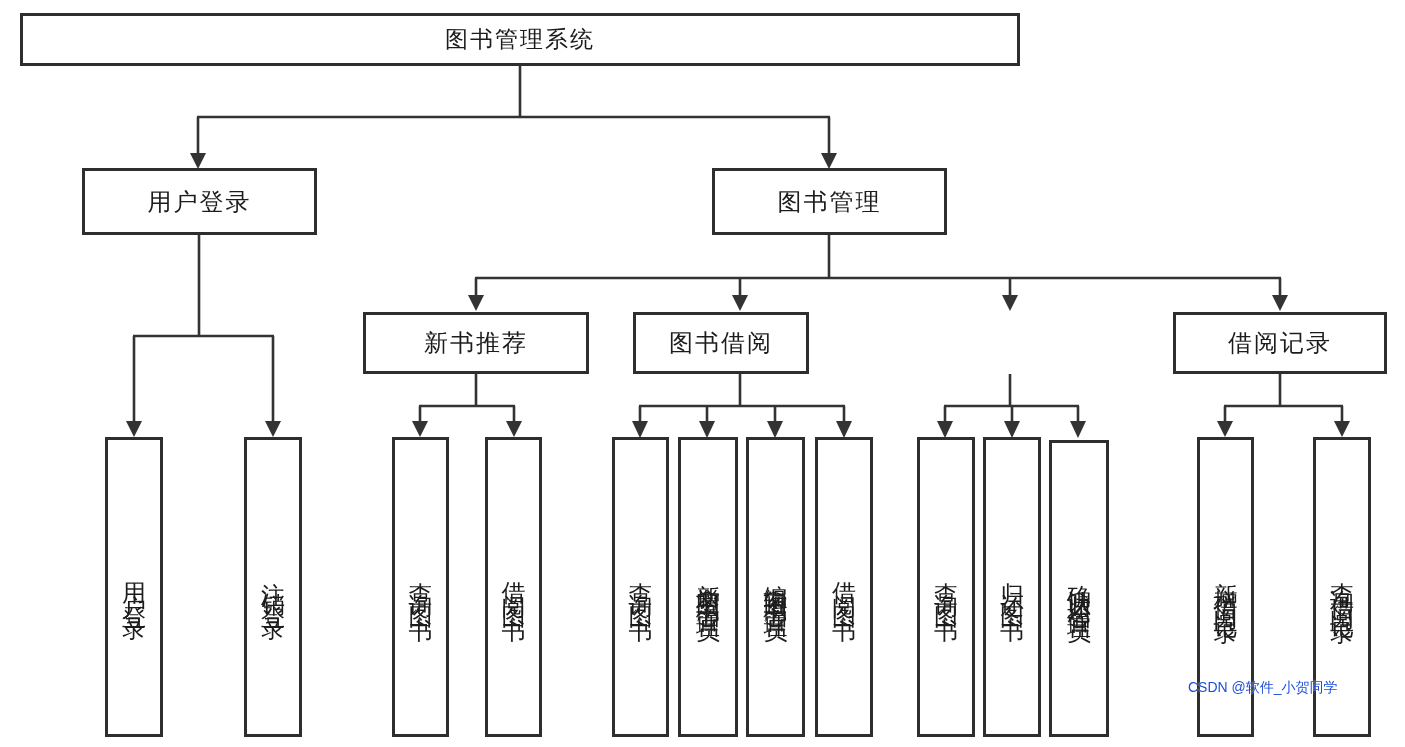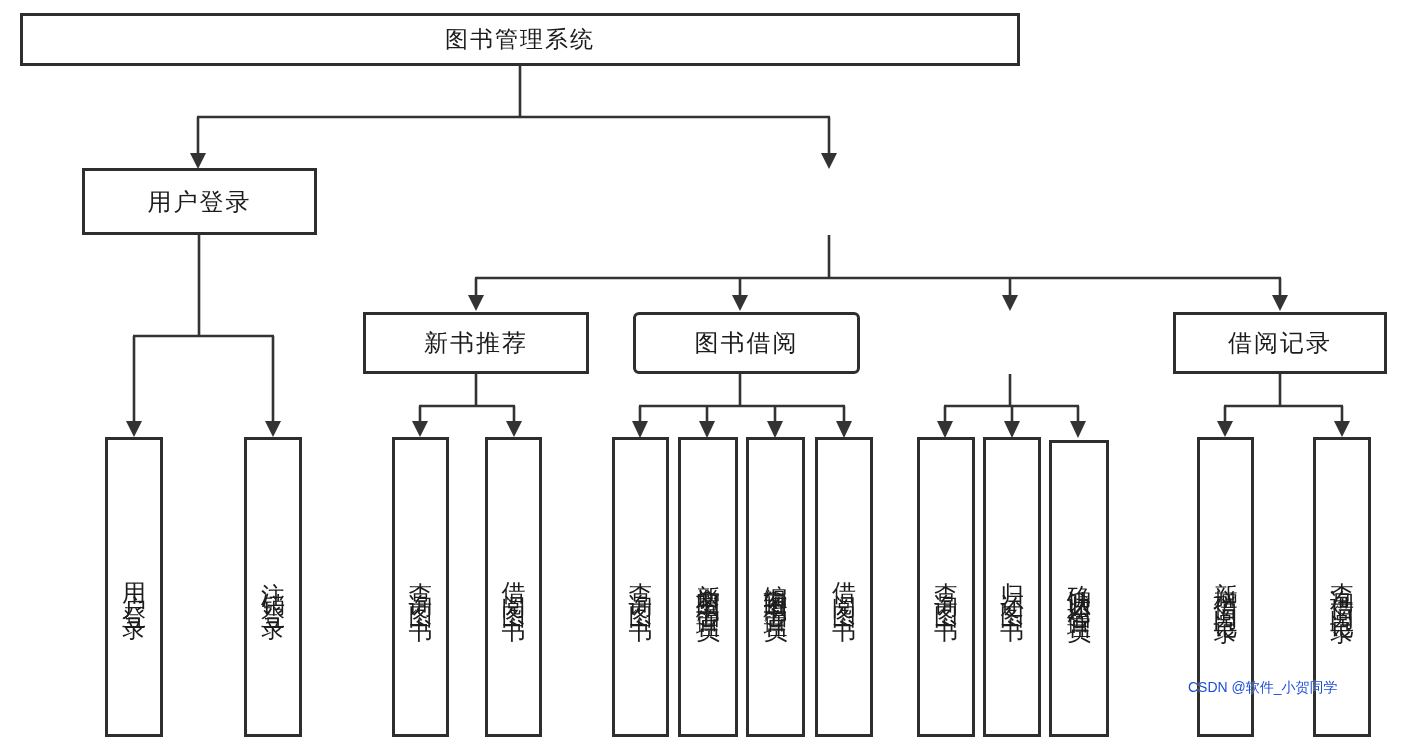--- a/index.html
+++ b/index.html
@@ -124,25 +124,28 @@
     </g>
   </svg>
 
   <div class="box root" style="left:20px;top:13px;width:1000px;height:53px;">
     <span class="hlabel">图书管理系统</span>
   </div>
 
   <div class="box" style="left:82px;top:168px;width:235px;height:67px;">
     <span class="hlabel">用户登录</span>
   </div>
+  <div class="box" style="left:712px;top:168px;width:235px;height:67px;">
+    <span class="hlabel">图书管理</span>
+  </div>
 
   <div class="box" style="left:363px;top:312px;width:226px;height:62px;justify-content:center;">
     <span class="hlabel">新书推荐</span>
   </div>
-  <div class="box" style="left:633px;top:312px;width:227px;height:62px;border-radius:6px;">
+  <div class="box" style="left:633px;top:312px;width:176px;height:62px;">
     <span class="hlabel">图书借阅</span>
   </div>
   <div class="box" style="left:1173px;top:312px;width:214px;height:62px;">
     <span class="hlabel">借阅记录</span>
   </div>
 
   <div class="box sp12" style="left:105px;top:437px;width:58px;height:300px;">
     <span class="vlabel">用户登录</span>
   </div>
   <div class="box sp12" style="left:244px;top:437px;width:58px;height:300px;">

